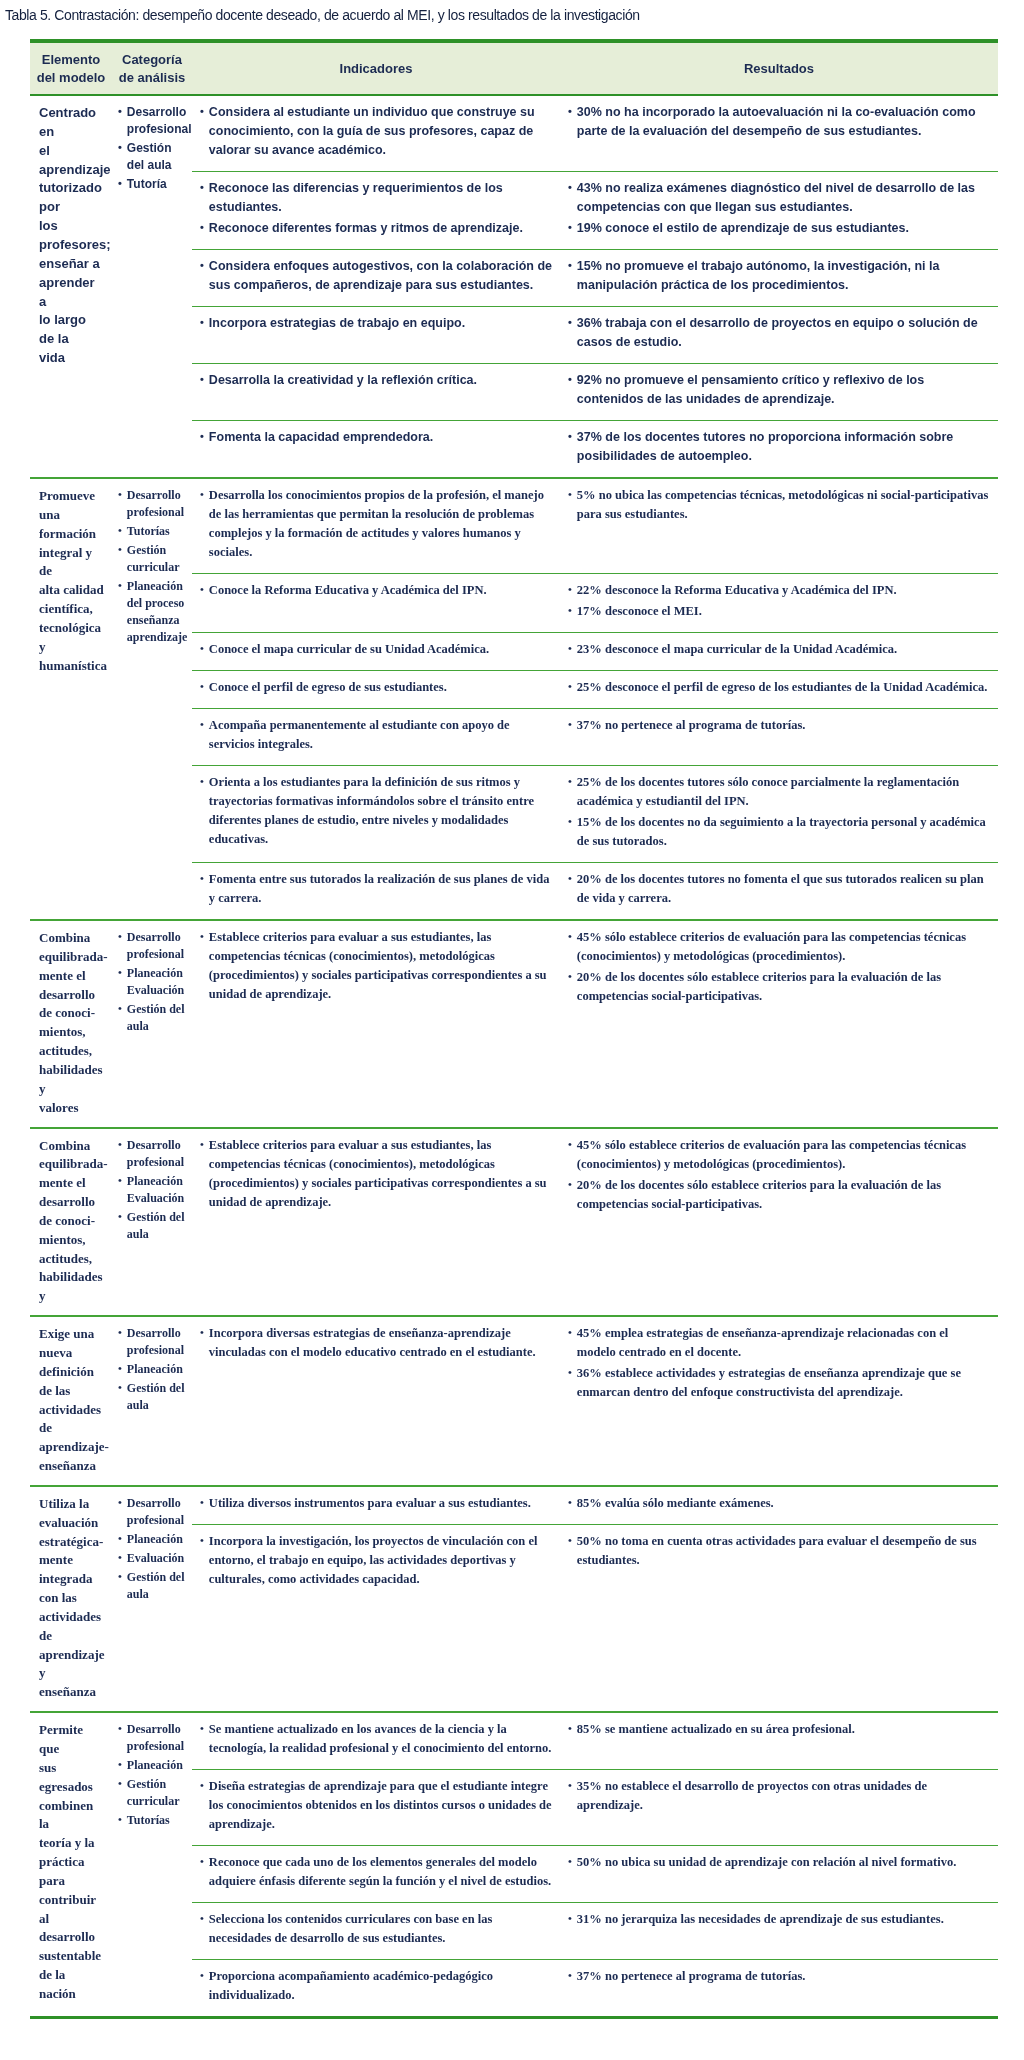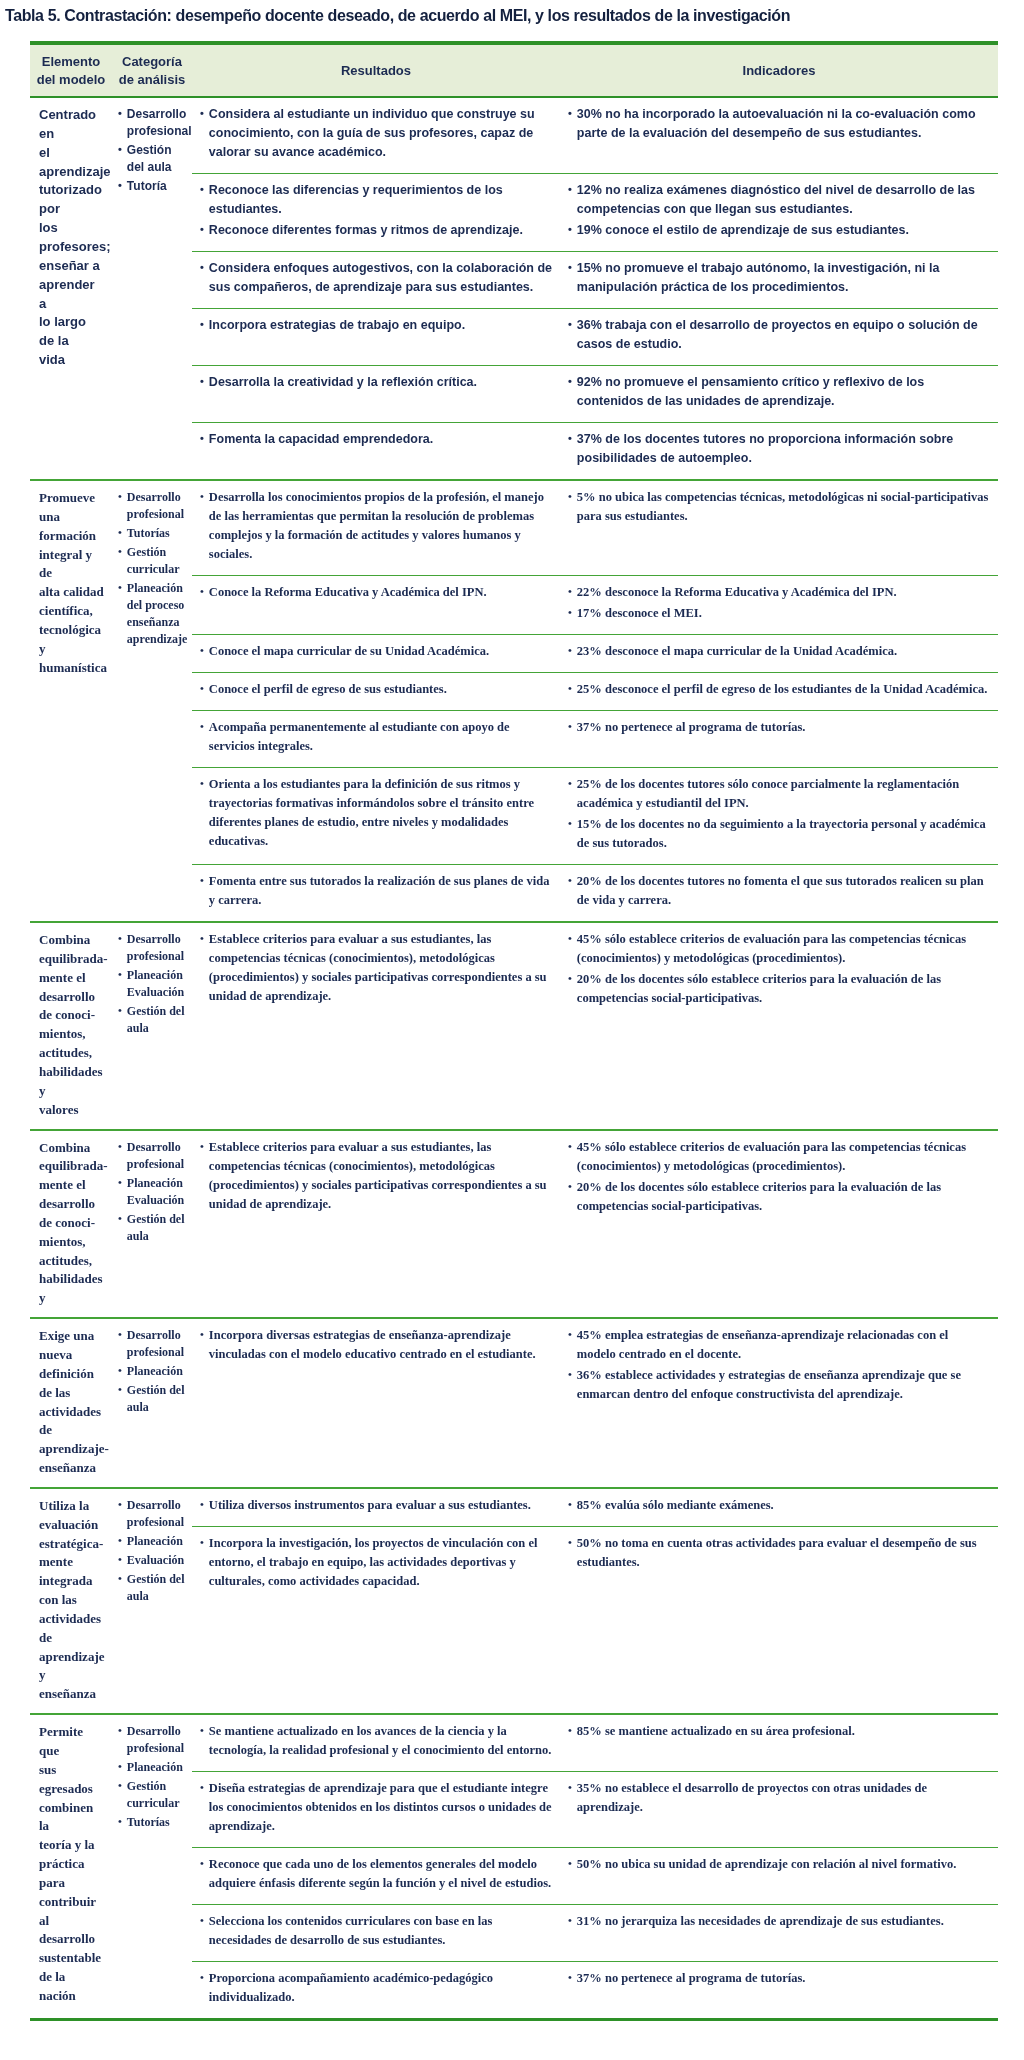--- a/index.html
+++ b/index.html
@@ -11,22 +11,22 @@
   }
   *{box-sizing:border-box;}
   html,body{margin:0;padding:0;}
   body{
     width:1024px;
     background:#ffffff;
     font-family:"Liberation Sans",sans-serif;
     color:var(--text-navy);
   }
   .title{
-    font-size:16px;
-    font-weight:bold;
+    font-size:14px;
+    font-weight:normal;
     letter-spacing:-0.4px;
     color:var(--title-navy);
     padding:7px 4px 0 5px;
   }
   .table{
     width:968px;
     margin:16px 0 0 30px;
     border-top:4px solid var(--accent-green-dark);
     border-bottom:3px solid var(--accent-green-dark);
   }
@@ -94,22 +94,22 @@
 
 <div class="page">
   <div class="title">Tabla 5. Contrastación: desempeño docente deseado, de acuerdo al MEI, y los resultados de la investigación</div>
 
   <div class="table">
     <div class="thead">
       <div class="th">Elemento
 del modelo</div>
       <div class="th">Categoría
 de análisis</div>
+      <div class="th">Indicadores</div>
       <div class="th">Resultados</div>
-      <div class="th">Indicadores</div>
     </div>
     <div id="tbody">
         <div class="trow">
           <div class="cell el-cell">Centrado en
 el aprendizaje
 tutorizado por
 los profesores;
 enseñar a
 aprender a
 lo largo de la
@@ -150,21 +150,21 @@
                   <div class="bt">Reconoce las diferencias y requerimientos de los estudiantes.</div>
                 </div>
                 <div class="bullet-item">
                   <div class="bullet">•</div>
                   <div class="bt">Reconoce diferentes formas y ritmos de aprendizaje.</div>
                 </div>
               </div>
               <div class="cell res-cell">
                 <div class="bullet-item">
                   <div class="bullet">•</div>
-                  <div class="bt">12% no realiza exámenes diagnóstico del nivel de desarrollo de las competencias con que llegan sus estudiantes.</div>
+                  <div class="bt">43% no realiza exámenes diagnóstico del nivel de desarrollo de las competencias con que llegan sus estudiantes.</div>
                 </div>
                 <div class="bullet-item">
                   <div class="bullet">•</div>
                   <div class="bt">19% conoce el estilo de aprendizaje de sus estudiantes.</div>
                 </div>
               </div>
             </div>
             <div class="subrow">
               <div class="cell ind-cell">
                 <div class="bullet-item">

